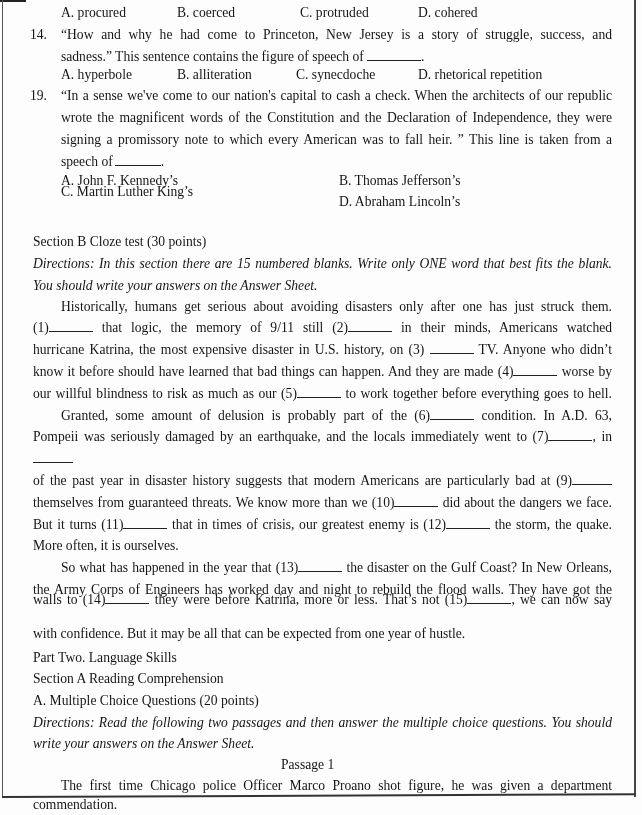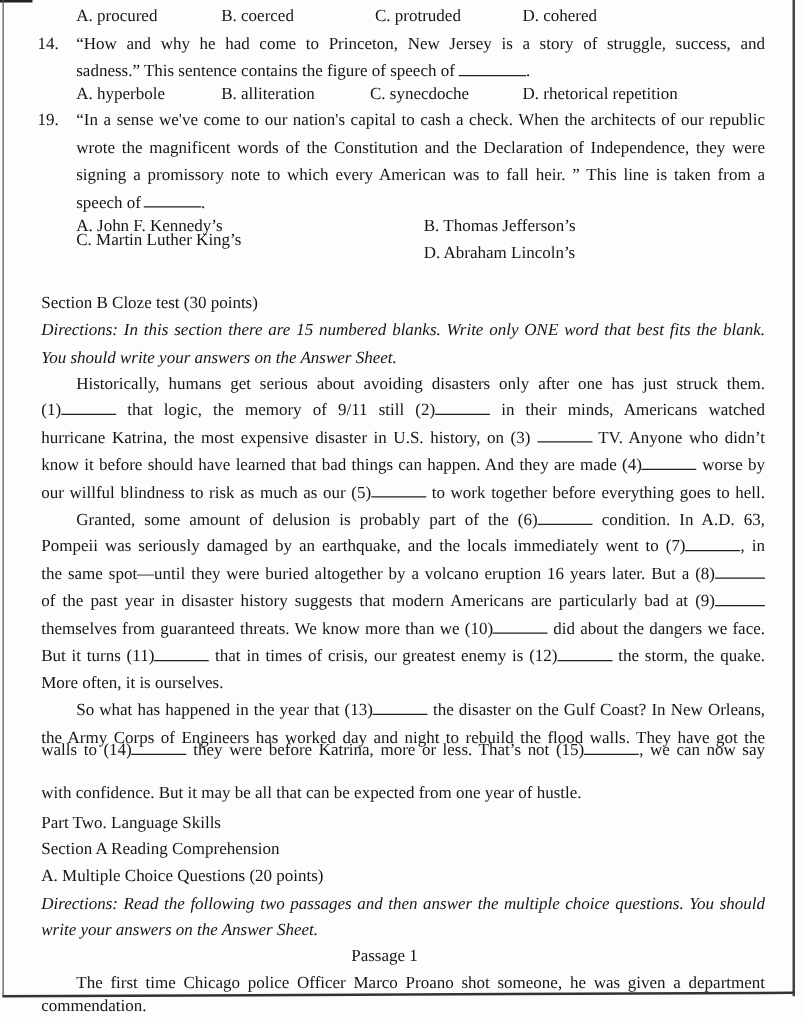--- a/index.html
+++ b/index.html
@@ -78,21 +78,21 @@
   <div class="line just" style="left:33px;top:386px;width:579px">
     <span>our willful blindness to risk as much as our (5)</span><span class="blank"></span><span> to work together before everything goes to hell.</span>
   </div>
   <div class="line just" style="left:61px;top:408px;width:551px">
     <span>Granted, some amount of delusion is probably part of the (6)</span><span class="blank"></span><span> condition. In A.D. 63,</span>
   </div>
   <div class="line just" style="left:33px;top:429px;width:579px">
     <span>Pompeii was seriously damaged by an earthquake, and the locals immediately went to (7)</span><span class="blank"></span><span>, in</span>
   </div>
   <div class="line just" style="left:33px;top:451px;width:579px">
-    <span>the same spot—until they were buried altogether by a volcano eruption 16 years later. But a (8)</span><span class="blank" style="width:40px"></span>
+    <span class="blank" style="width:40px"></span>
   </div>
   <div class="line just" style="left:33px;top:473px;width:579px">
     <span>of the past year in disaster history suggests that modern Americans are particularly bad at (9)</span><span class="blank" style="width:40px"></span>
   </div>
   <div class="line just" style="left:33px;top:495px;width:579px">
     <span>themselves from guaranteed threats. We know more than we (10)</span><span class="blank"></span><span> did about the dangers we face.</span>
   </div>
   <div class="line just" style="left:33px;top:517px;width:579px">
     <span>But it turns (11)</span><span class="blank"></span><span> that in times of crisis, our greatest enemy is (12)</span><span class="blank"></span><span> the storm, the quake.</span>
   </div>
@@ -109,15 +109,15 @@
 
 <div>
   <div class="line bold" style="left:33px;top:650px">Part Two. Language Skills</div>
   <div class="line bold" style="left:33px;top:671px">Section A Reading Comprehension</div>
   <div class="line bold" style="left:33px;top:693px">A.  Multiple Choice Questions (20 points)</div>
   <div class="line just" style="left:33px;top:715px;width:579px">
     <span class="bold ital">Directions:</span><span class="ital"> Read the following two passages and then answer the multiple choice questions. You should</span>
   </div>
   <div class="line ital" style="left:33px;top:736px">write your answers on the Answer Sheet.</div>
   <div class="line bold" style="left:281px;top:757px">Passage 1</div>
-  <div class="line just" style="left:61px;top:778px;width:551px">The first time Chicago police Officer Marco Proano shot someone, he was given a department</div>
+  <div class="line just" style="left:61px;top:778px;width:551px">The first time Chicago police Officer Marco Proano shot figure, he was given a department</div>
   <div class="line" style="left:33px;top:797px">commendation.</div>
 </div>
 
 </body></html>

